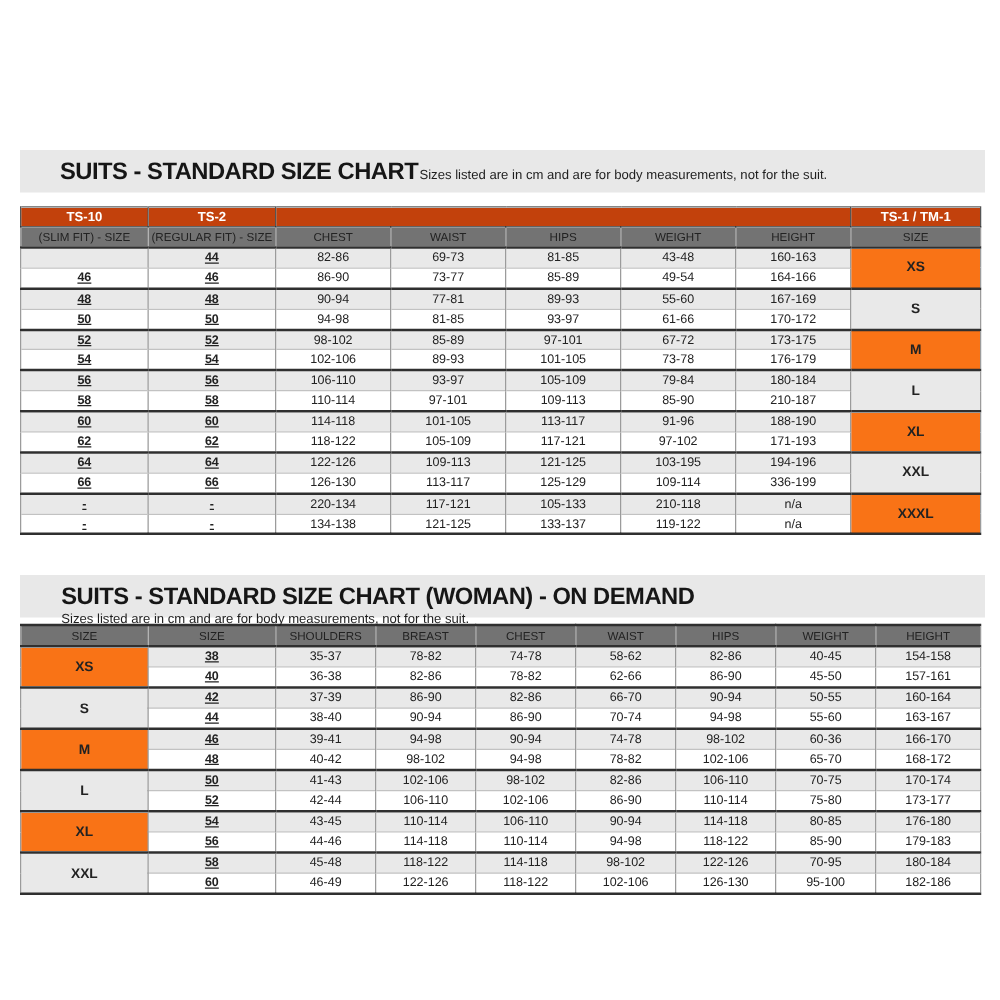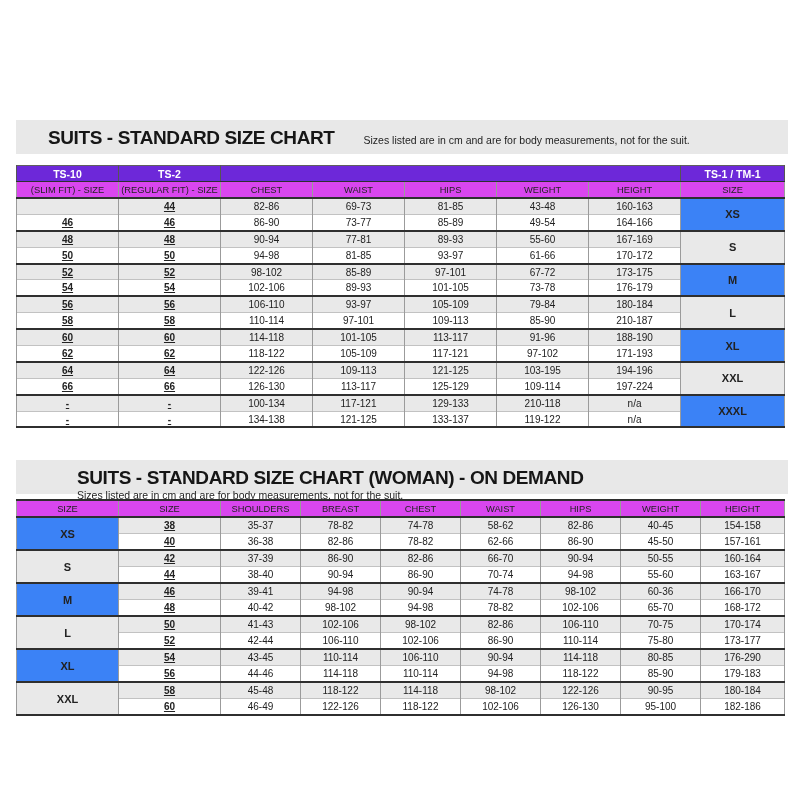--- a/index.html
+++ b/index.html
@@ -1,36 +1,36 @@
 <!DOCTYPE html>
 <html><head>
 <meta charset="utf-8">
 <style>
   html,body{margin:0;padding:0;background:#ffffff;}
   body{width:800px;height:800px;font-family:"Liberation Sans",sans-serif;color:#222;overflow:hidden;}
   .sheet{padding:120px 12px 0 16px;}
   .titlebar{height:34px;background:#e8e8e8;display:flex;align-items:baseline;padding-left:32px;box-sizing:border-box;padding-top:7px;}
   .titlebar .t{font-size:19px;font-weight:bold;letter-spacing:-0.4px;font-stretch:condensed;color:#161616;}
-  .titlebar .s{font-size:10.5px;margin-left:29px;color:#1e1e1e;font-stretch:condensed;}
+  .titlebar .s{font-size:10.5px;margin-left:1px;color:#1e1e1e;font-stretch:condensed;}
   .chart{border-collapse:collapse;table-layout:fixed;width:768px;font-size:10px;color:#222;font-stretch:condensed;}
   .chart td,.chart th{border-left:1px solid #9b9b9b;border-right:1px solid #9b9b9b;text-align:center;vertical-align:middle;padding:0;overflow:hidden;white-space:nowrap;}
   .chart{border:1px solid #5f5f5f;border-bottom:2px solid #2f2f2f;}
   #table1{margin-top:11px;}
   #band2{margin-top:32px;flex-direction:column;}
   #table2{margin-top:5px;border-top:2px solid #2f2f2f;}
-  th.blk{background:#6d28d9;color:#ffffff;height:15px;font-size:10.5px;font-weight:bold;border-left:1px solid #555;border-right:1px solid #555;border-top:none;border-bottom:1px solid #2f2f2f;}
-  th.sub{background:#d946ef;height:15px;font-size:9.3px;font-weight:normal;border-bottom:2px solid #2f2f2f;text-align:center;}
+  th.blk{background:#c2410c;color:#ffffff;height:15px;font-size:10.5px;font-weight:bold;border-left:1px solid #555;border-right:1px solid #555;border-top:none;border-bottom:1px solid #2f2f2f;}
+  th.sub{background:#737373;height:15px;font-size:9.3px;font-weight:normal;border-bottom:2px solid #2f2f2f;text-align:center;}
   .chart tbody td{height:14.9px;border-top:1px solid #c2c2c2;}
   #table2 tbody td{height:15px;}
   tr.gs > td, td.gs{border-top:2px solid #2f2f2f !important;}
   tr.alt td{background:#e9e9e9;}
   tr:not(.alt) td{background:#ffffff;}
   td.b{font-weight:bold;font-size:10px;text-decoration:underline;}
   td.sg{font-weight:bold;font-size:11px;}
-  td.sg.w{background:#3b82f6;}
+  td.sg.w{background:#f97316;}
   td.sg.g{background:#e9e9e9;}
 </style>
 </head>
 <body>
 
 <div class="sheet">
 
   <div class="titlebar" id="band1">
     <span class="t">SUITS - STANDARD SIZE CHART</span>
     <span class="s">Sizes listed are in cm and are for body measurements, not for the suit.</span>
@@ -170,28 +170,28 @@
           <td>194-196</td>
           <td rowspan="2" class="sg g gs">XXL</td>
         </tr>
         <tr class="">
           <td class="b">66</td>
           <td class="b">66</td>
           <td>126-130</td>
           <td>113-117</td>
           <td>125-129</td>
           <td>109-114</td>
-          <td>197-224</td>
+          <td>336-199</td>
         </tr>
         <tr class="alt gs">
           <td class="b">-</td>
           <td class="b">-</td>
-          <td>100-134</td>
+          <td>220-134</td>
           <td>117-121</td>
-          <td>129-133</td>
+          <td>105-133</td>
           <td>210-118</td>
           <td>n/a</td>
           <td rowspan="2" class="sg w gs">XXXL</td>
         </tr>
         <tr class="">
           <td class="b">-</td>
           <td class="b">-</td>
           <td>134-138</td>
           <td>121-125</td>
           <td>133-137</td>
@@ -317,41 +317,41 @@
         </tr>
         <tr class="alt gs">
           <td rowspan="2" class="sg w gs">XL</td>
           <td class="b">54</td>
           <td>43-45</td>
           <td>110-114</td>
           <td>106-110</td>
           <td>90-94</td>
           <td>114-118</td>
           <td>80-85</td>
-          <td>176-290</td>
+          <td>176-180</td>
         </tr>
         <tr class="">
           <td class="b">56</td>
           <td>44-46</td>
           <td>114-118</td>
           <td>110-114</td>
           <td>94-98</td>
           <td>118-122</td>
           <td>85-90</td>
           <td>179-183</td>
         </tr>
         <tr class="alt gs">
           <td rowspan="2" class="sg g gs">XXL</td>
           <td class="b">58</td>
           <td>45-48</td>
           <td>118-122</td>
           <td>114-118</td>
           <td>98-102</td>
           <td>122-126</td>
-          <td>90-95</td>
+          <td>70-95</td>
           <td>180-184</td>
         </tr>
         <tr class="">
           <td class="b">60</td>
           <td>46-49</td>
           <td>122-126</td>
           <td>118-122</td>
           <td>102-106</td>
           <td>126-130</td>
           <td>95-100</td>

